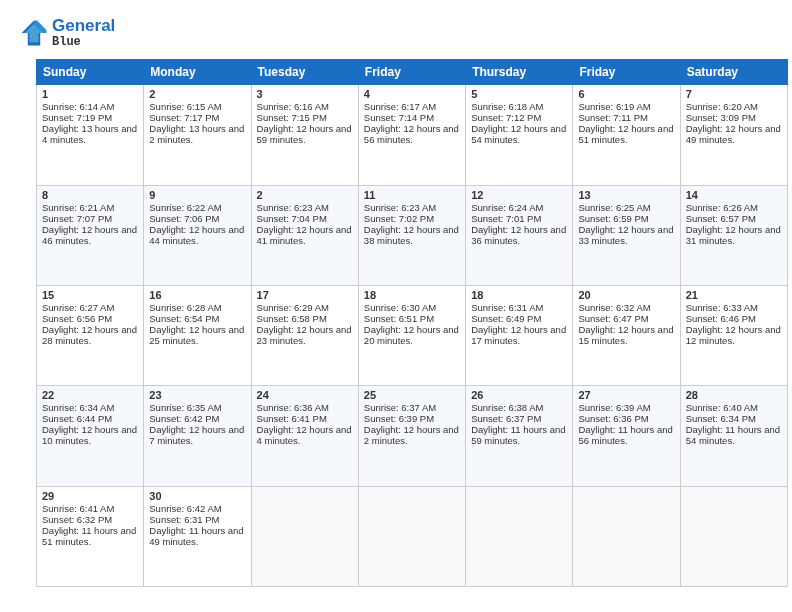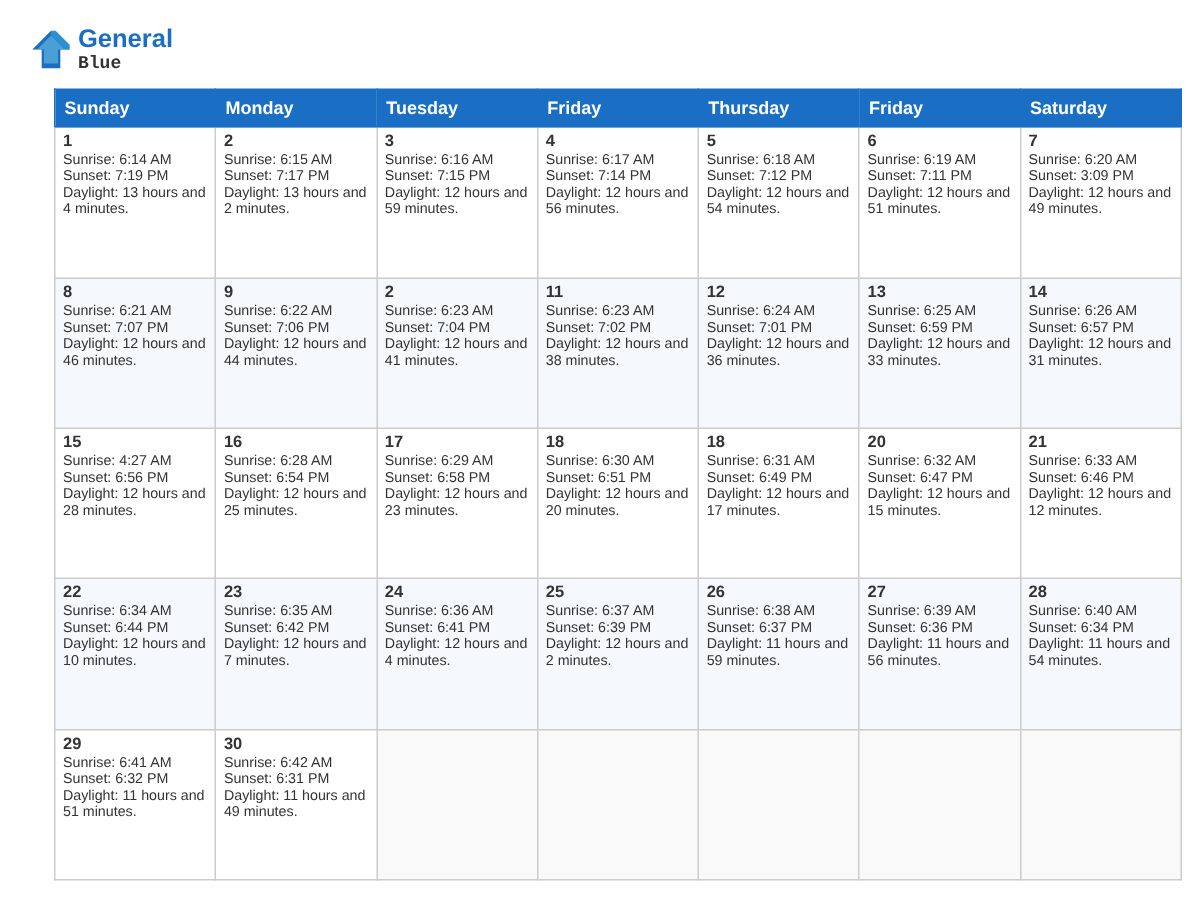--- a/index.html
+++ b/index.html
@@ -125,21 +125,21 @@
         <tr>
           <td><span class="day-num">8</span><span>Sunrise: 6:21 AM</span><br><span>Sunset: 7:07 PM</span><br><span>Daylight: 12 hours and 46 minutes.</span></td>
           <td><span class="day-num">9</span><span>Sunrise: 6:22 AM</span><br><span>Sunset: 7:06 PM</span><br><span>Daylight: 12 hours and 44 minutes.</span></td>
           <td><span class="day-num">2</span><span>Sunrise: 6:23 AM</span><br><span>Sunset: 7:04 PM</span><br><span>Daylight: 12 hours and 41 minutes.</span></td>
           <td><span class="day-num">11</span><span>Sunrise: 6:23 AM</span><br><span>Sunset: 7:02 PM</span><br><span>Daylight: 12 hours and 38 minutes.</span></td>
           <td><span class="day-num">12</span><span>Sunrise: 6:24 AM</span><br><span>Sunset: 7:01 PM</span><br><span>Daylight: 12 hours and 36 minutes.</span></td>
           <td><span class="day-num">13</span><span>Sunrise: 6:25 AM</span><br><span>Sunset: 6:59 PM</span><br><span>Daylight: 12 hours and 33 minutes.</span></td>
           <td><span class="day-num">14</span><span>Sunrise: 6:26 AM</span><br><span>Sunset: 6:57 PM</span><br><span>Daylight: 12 hours and 31 minutes.</span></td>
         </tr>
         <tr>
-          <td><span class="day-num">15</span><span>Sunrise: 4:27 AM</span><br><span>Sunset: 6:56 PM</span><br><span>Daylight: 12 hours and 28 minutes.</span></td>
+          <td><span class="day-num">15</span><span>Sunrise: 6:27 AM</span><br><span>Sunset: 6:56 PM</span><br><span>Daylight: 12 hours and 28 minutes.</span></td>
           <td><span class="day-num">16</span><span>Sunrise: 6:28 AM</span><br><span>Sunset: 6:54 PM</span><br><span>Daylight: 12 hours and 25 minutes.</span></td>
           <td><span class="day-num">17</span><span>Sunrise: 6:29 AM</span><br><span>Sunset: 6:58 PM</span><br><span>Daylight: 12 hours and 23 minutes.</span></td>
           <td><span class="day-num">18</span><span>Sunrise: 6:30 AM</span><br><span>Sunset: 6:51 PM</span><br><span>Daylight: 12 hours and 20 minutes.</span></td>
           <td><span class="day-num">18</span><span>Sunrise: 6:31 AM</span><br><span>Sunset: 6:49 PM</span><br><span>Daylight: 12 hours and 17 minutes.</span></td>
           <td><span class="day-num">20</span><span>Sunrise: 6:32 AM</span><br><span>Sunset: 6:47 PM</span><br><span>Daylight: 12 hours and 15 minutes.</span></td>
           <td><span class="day-num">21</span><span>Sunrise: 6:33 AM</span><br><span>Sunset: 6:46 PM</span><br><span>Daylight: 12 hours and 12 minutes.</span></td>
         </tr>
         <tr>
           <td><span class="day-num">22</span><span>Sunrise: 6:34 AM</span><br><span>Sunset: 6:44 PM</span><br><span>Daylight: 12 hours and 10 minutes.</span></td>
           <td><span class="day-num">23</span><span>Sunrise: 6:35 AM</span><br><span>Sunset: 6:42 PM</span><br><span>Daylight: 12 hours and 7 minutes.</span></td>

